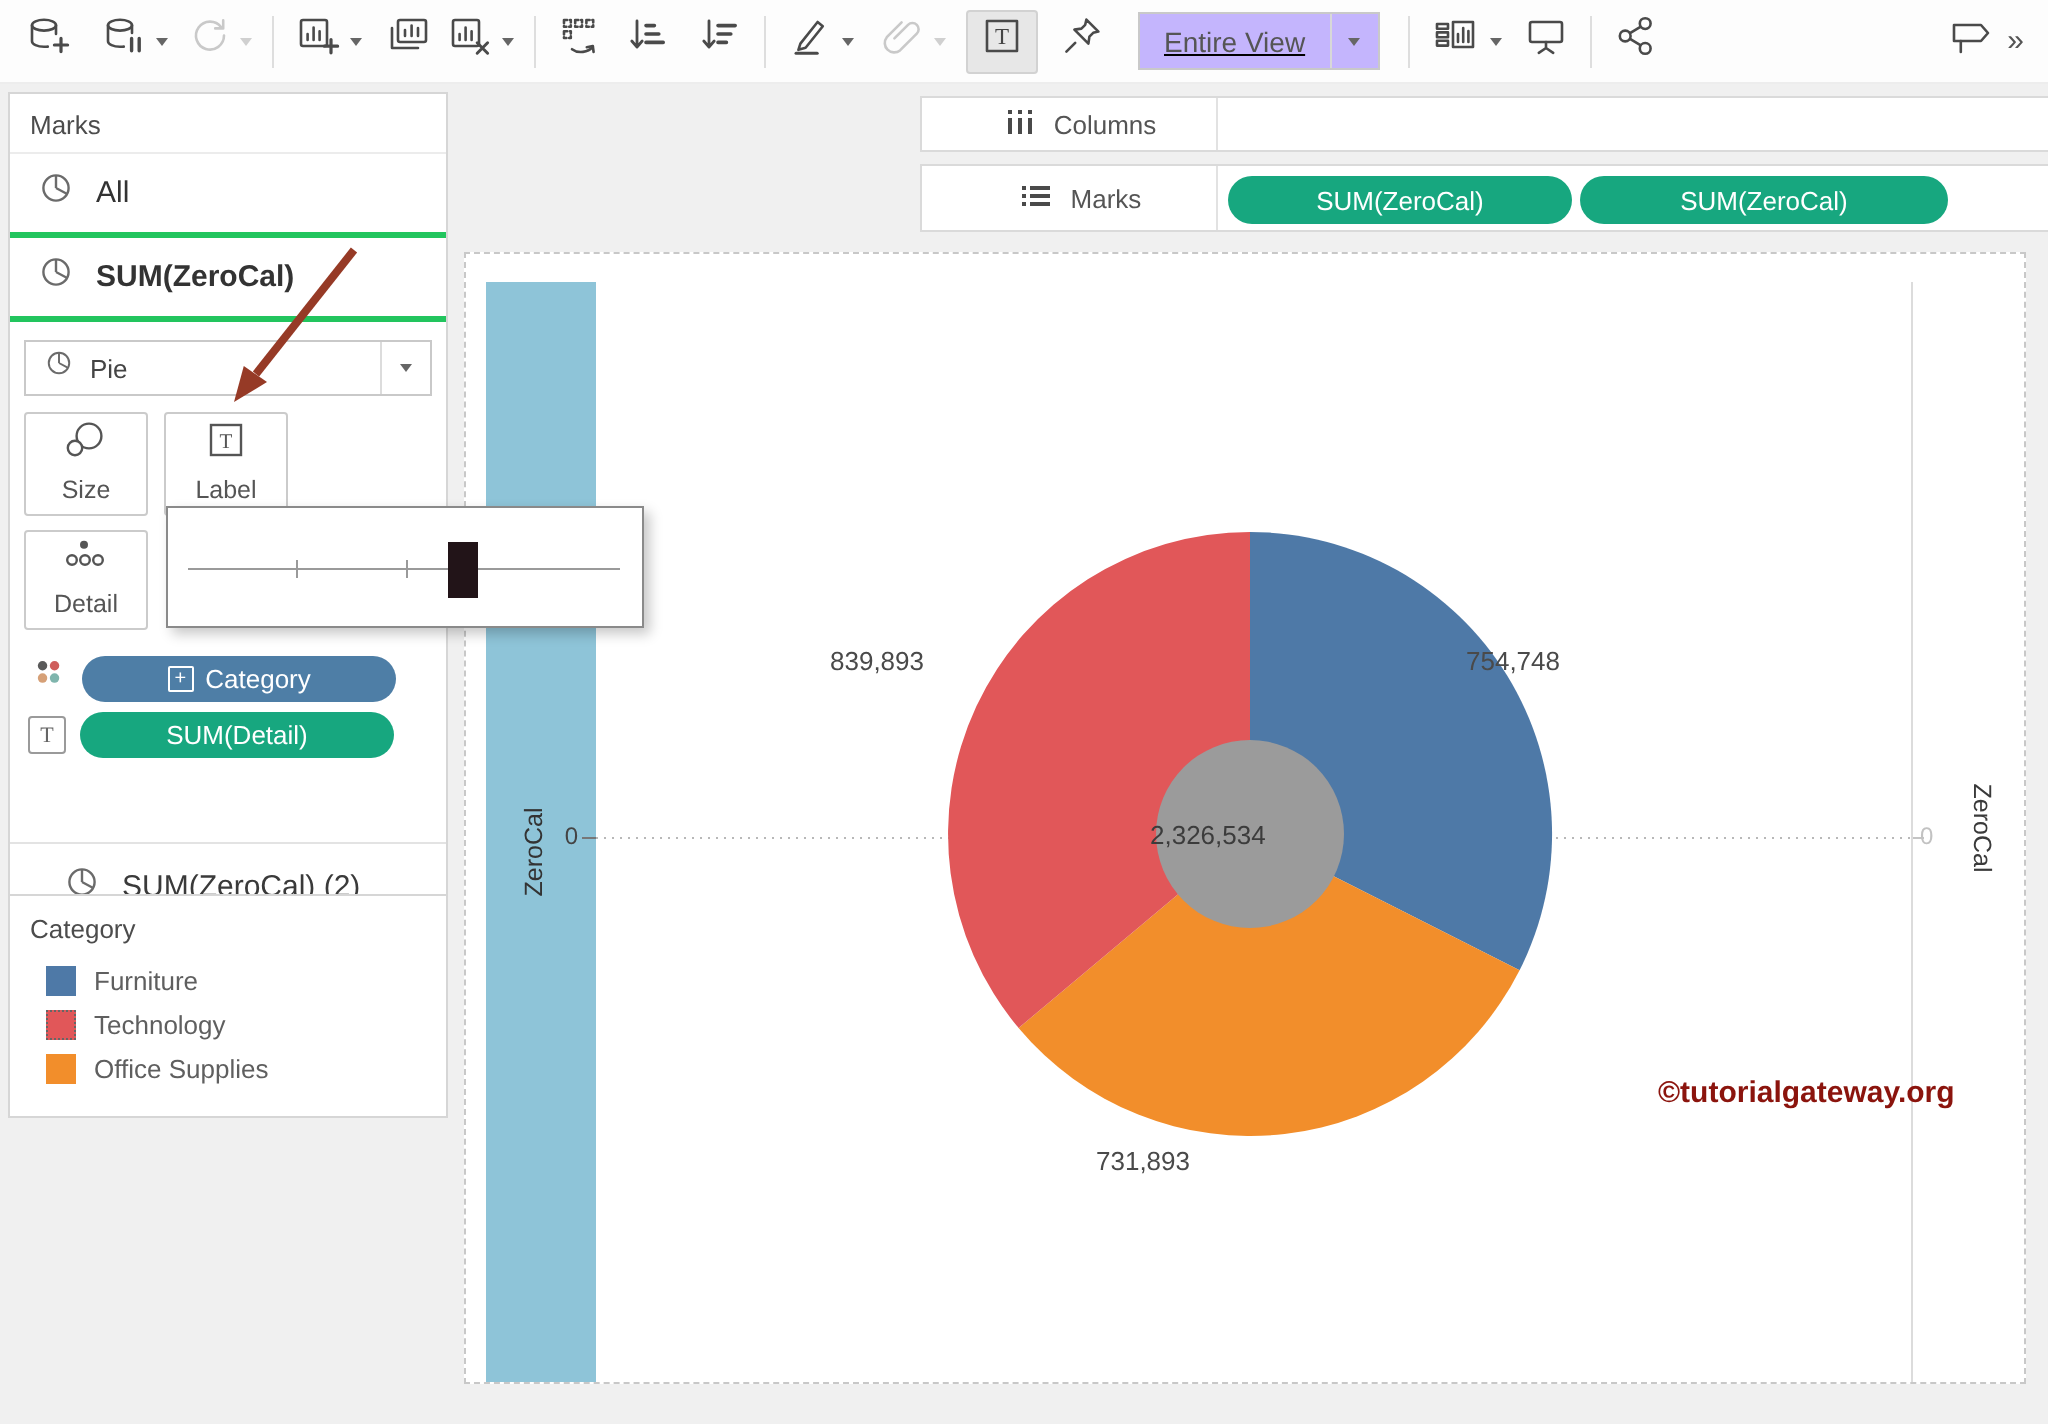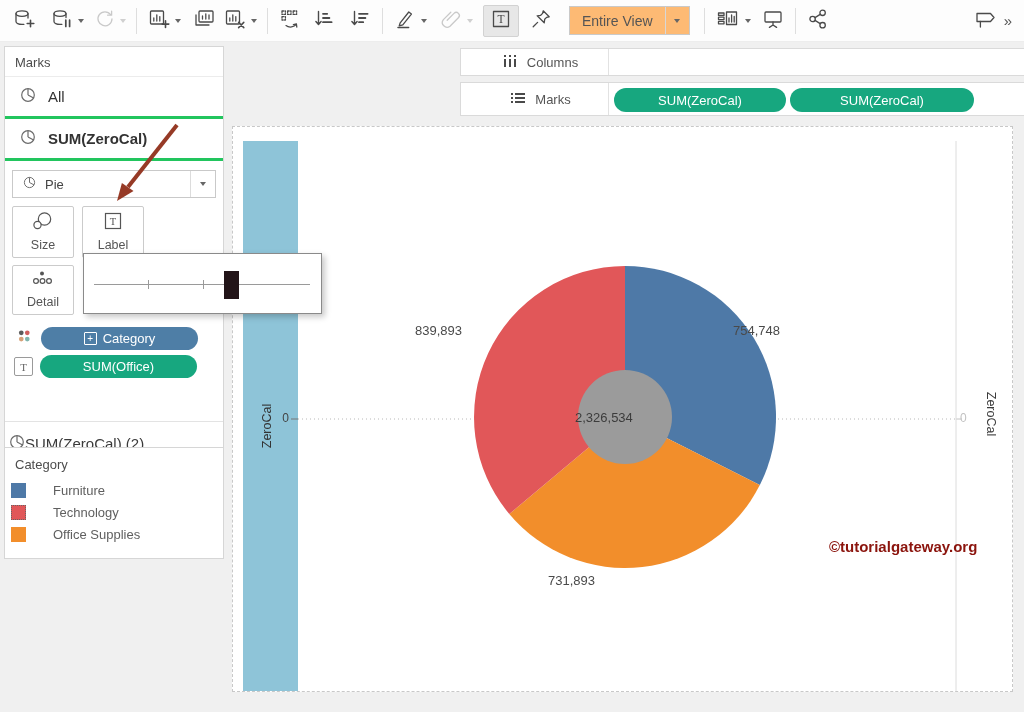--- a/index.html
+++ b/index.html
@@ -8,21 +8,21 @@
   
   .toolbar{position:absolute;left:0;top:0;width:1024px;height:42px;background:#fdfdfd;border-bottom:1px solid #ededed;display:flex;align-items:center;padding:0 6px 0 12px;box-sizing:border-box;}
   .tb-btn{height:30px;display:flex;align-items:center;justify-content:center;cursor:pointer;}
   .tb-btn svg{fill:none;stroke:#4a4a4a;stroke-width:1.3;stroke-linecap:round;stroke-linejoin:round;}
   .tb-btn.disabled svg *{stroke:#c9c9c9;}
   .tb-btn.active{background:#e7e7e7;border:1px solid #d2d2d2;border-radius:2px;}
   .caret{width:0;height:0;border-left:3.5px solid transparent;border-right:3.5px solid transparent;border-top:4.5px solid #666;margin-left:4px;}
   .caret.disabled{border-top-color:#d0d0d0;}
   .tb-sep{width:1px;height:26px;background:#dedede;margin:0 10px;}
   .fillicon *{fill:#4a4a4a;stroke:none;}
-  .fit-select{height:27px;border:1px solid #c9c9c9;background:#fdba74;display:flex;align-items:center;margin-left:16px;cursor:pointer;}
+  .fit-select{height:27px;border:1px solid #c9c9c9;background:#c4b5fd;display:flex;align-items:center;margin-left:16px;cursor:pointer;text-decoration:underline;}
   .fit-select .fit-value{padding:0 12px;font-size:14px;color:#555;}
   .fit-select .fit-caret{width:23px;height:100%;border-left:1px solid #d8d8d8;display:flex;align-items:center;justify-content:center;}
   .overflow{font-size:15px;color:#555;padding:0 6px;}
 
   
   .left-panel{position:absolute;left:0;top:42px;width:228px;height:670px;background:#f0f0f0;}
   .card{position:absolute;background:#fff;border:1px solid #d6d6d6;box-sizing:border-box;}
   .marks-card{left:4px;top:4px;width:220px;height:420px;}
   .marks-title{padding:8px 0 6px 10px;font-size:13px;color:#4c4c4c;border-bottom:1px solid #ececec;}
   .marks-row{height:39px;display:flex;align-items:center;padding-left:15px;gap:12px;border-bottom:3px solid #22c55e;cursor:pointer;}
@@ -37,26 +37,26 @@
   .mark-btn svg{fill:none;stroke:#555;stroke-width:1.2;}
   .mark-btn .cap{font-size:12.5px;color:#555;margin-top:3px;}
   .detail-btn{margin:7px 0 0 7px;width:62px;height:50px;}
   .pill-row{display:flex;align-items:center;gap:7px;margin:12px 0 0 9px;}
   .pill-row + .pill-row{margin-top:5px;}
   .pill{height:23px;width:157px;border-radius:12px;color:#fff;font-size:13px;display:flex;align-items:center;justify-content:center;cursor:pointer;}
   .pill-blue{background:#4e7ea6;}
   .pill-green{background:#17a77f;}
   .box-plus{display:inline-block;width:11px;height:11px;border:1px solid #fff;border-radius:1px;font-size:10px;line-height:11px;text-align:center;margin-right:6px;}
   .ticonbox{width:17px;height:17px;border:1px solid #9a9a9a;border-radius:2px;background:#fff;font-size:11px;color:#666;display:flex;align-items:center;justify-content:center;font-family:"Liberation Serif",serif;}
-  .sum2-row{position:absolute;left:0;right:0;bottom:0;height:43px;border-top:1px solid #e3e3e3;display:flex;align-items:center;padding-left:4px;cursor:pointer;}
+  .sum2-row{position:absolute;left:0;right:0;bottom:0;height:43px;border-top:1px solid #e3e3e3;display:flex;align-items:center;padding-left:28px;gap:12px;cursor:pointer;}
   .sum2-row .rowlabel{font-size:15px;color:#3a3a3a;}
 
   .legend-card{left:4px;top:405px;width:220px;height:112px;}
   .legend-title{padding:9px 10px 7px 10px;font-size:13px;color:#4c4c4c;}
-  .legend-item{height:22px;display:flex;align-items:center;padding-left:6px;gap:27px;cursor:pointer;}
+  .legend-item{height:22px;display:flex;align-items:center;padding-left:18px;gap:9px;cursor:pointer;}
   .swatch{width:15px;height:15px;box-sizing:border-box;}
   .swatch.sel{border:1px dotted #666;}
   .legend-item .llabel{font-size:13px;color:#5f5f5f;}
 
   
   .shelf{position:absolute;background:#fff;border:1px solid #dadada;box-sizing:border-box;display:flex;align-items:center;}
   .shelf-cols{left:232px;top:6px;width:782px;height:28px;}
   .shelf-rows{left:232px;top:40px;width:782px;height:34px;}
   .shelf-label{display:flex;align-items:center;gap:9px;padding-left:12px;width:148px;box-sizing:border-box;height:100%;border-right:1px solid #e2e2e2;color:#555;font-size:13px;justify-content:center;}
   .row-pill{position:absolute;top:5px;height:24px;background:#17a77f;border-radius:12px;color:#fff;font-size:13px;display:flex;align-items:center;justify-content:center;cursor:pointer;}
@@ -298,21 +298,21 @@
             </svg></span>
         <span class="pill pill-blue">
           <span class="box-plus">+</span>
           <span>Category</span>
         </span>
       </div>
 
       <div class="pill-row">
         <span class="ticonbox">T</span>
         <span class="pill pill-green">
-          <span>SUM(Office)</span>
+          <span>SUM(Detail)</span>
         </span>
       </div>
 
       <div class="sum2-row">
         <span class="pieicon"><svg width="16" height="16" viewBox="0 0 16 16">
               <circle cx="8" cy="8" r="6.3"></circle>
               <path d="M8 8 V1.7 M8 8 L13.6 11"></path>
             </svg></span>
         <span class="rowlabel">SUM(ZeroCal) (2)</span>
       </div>

